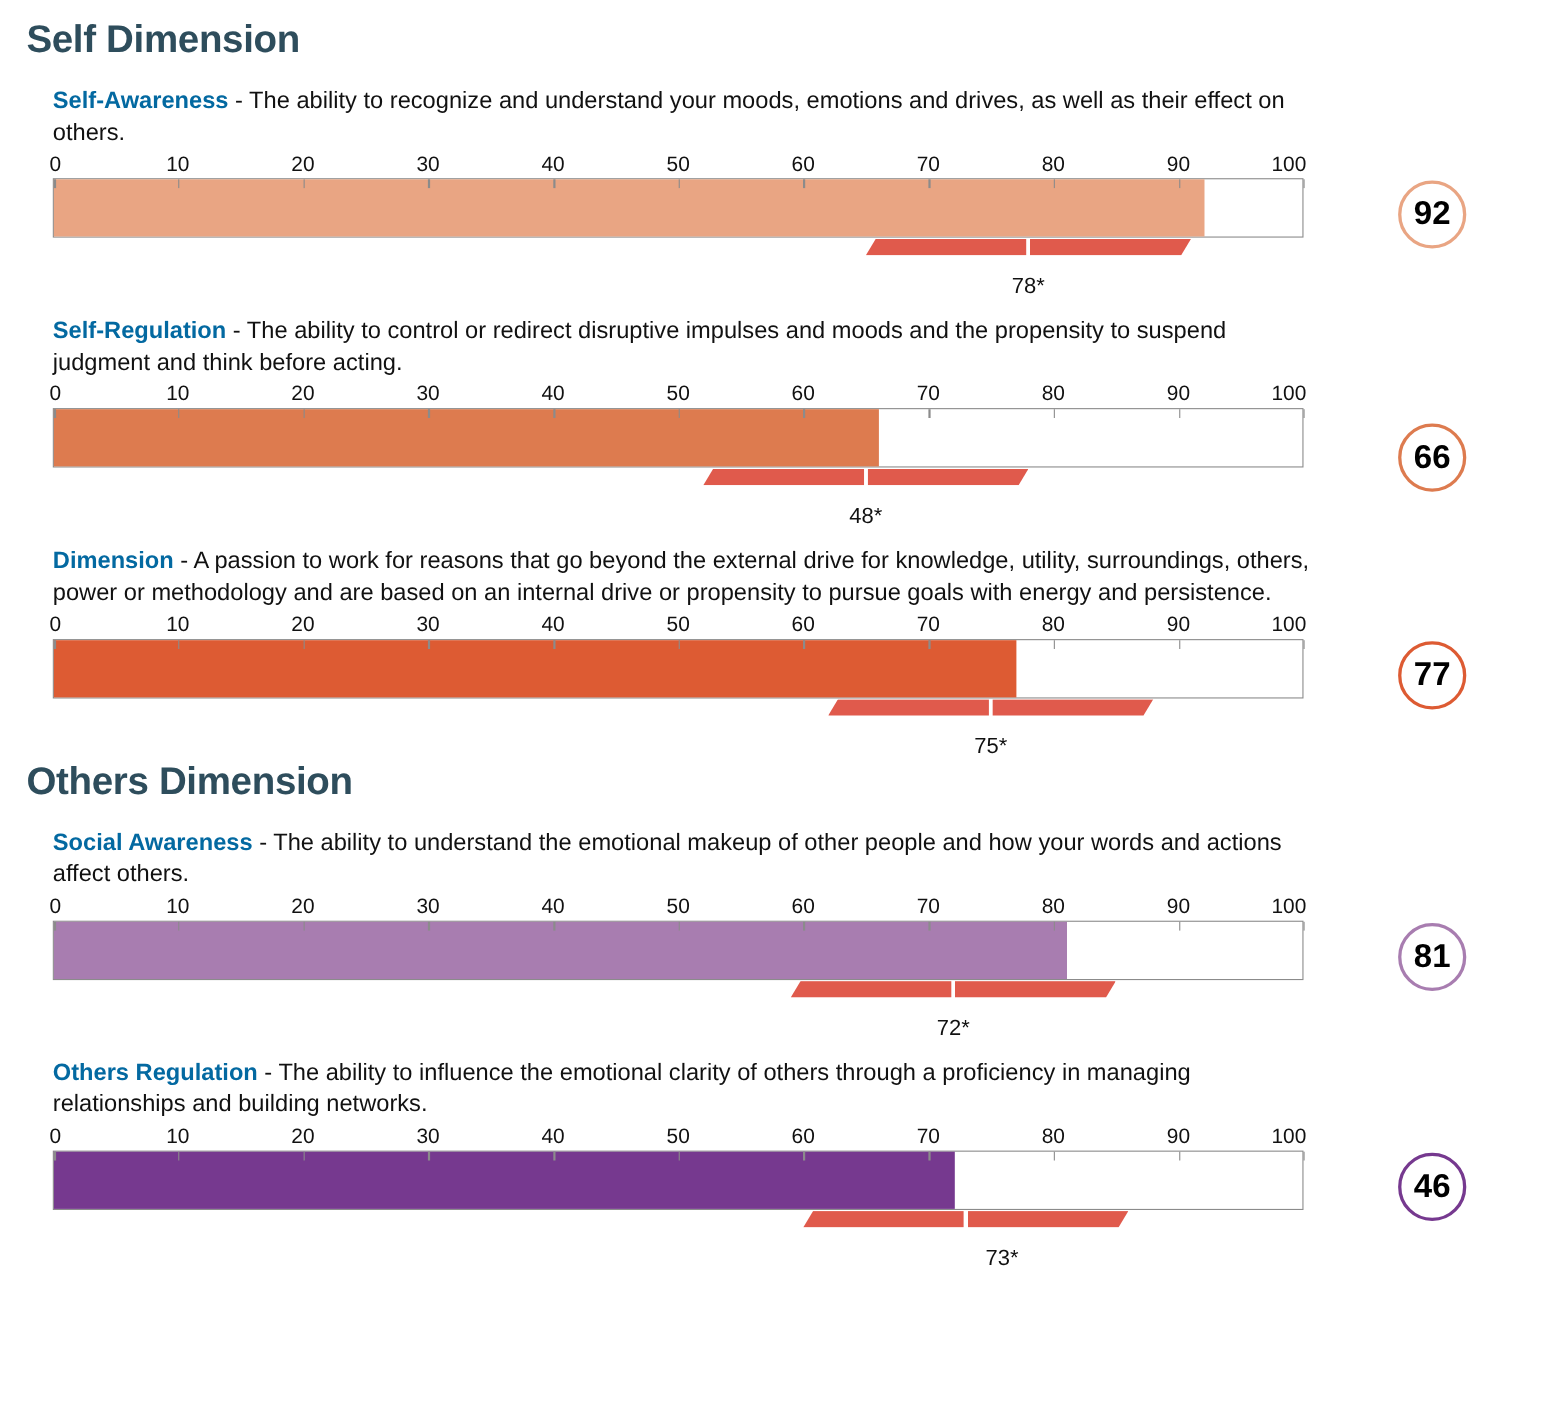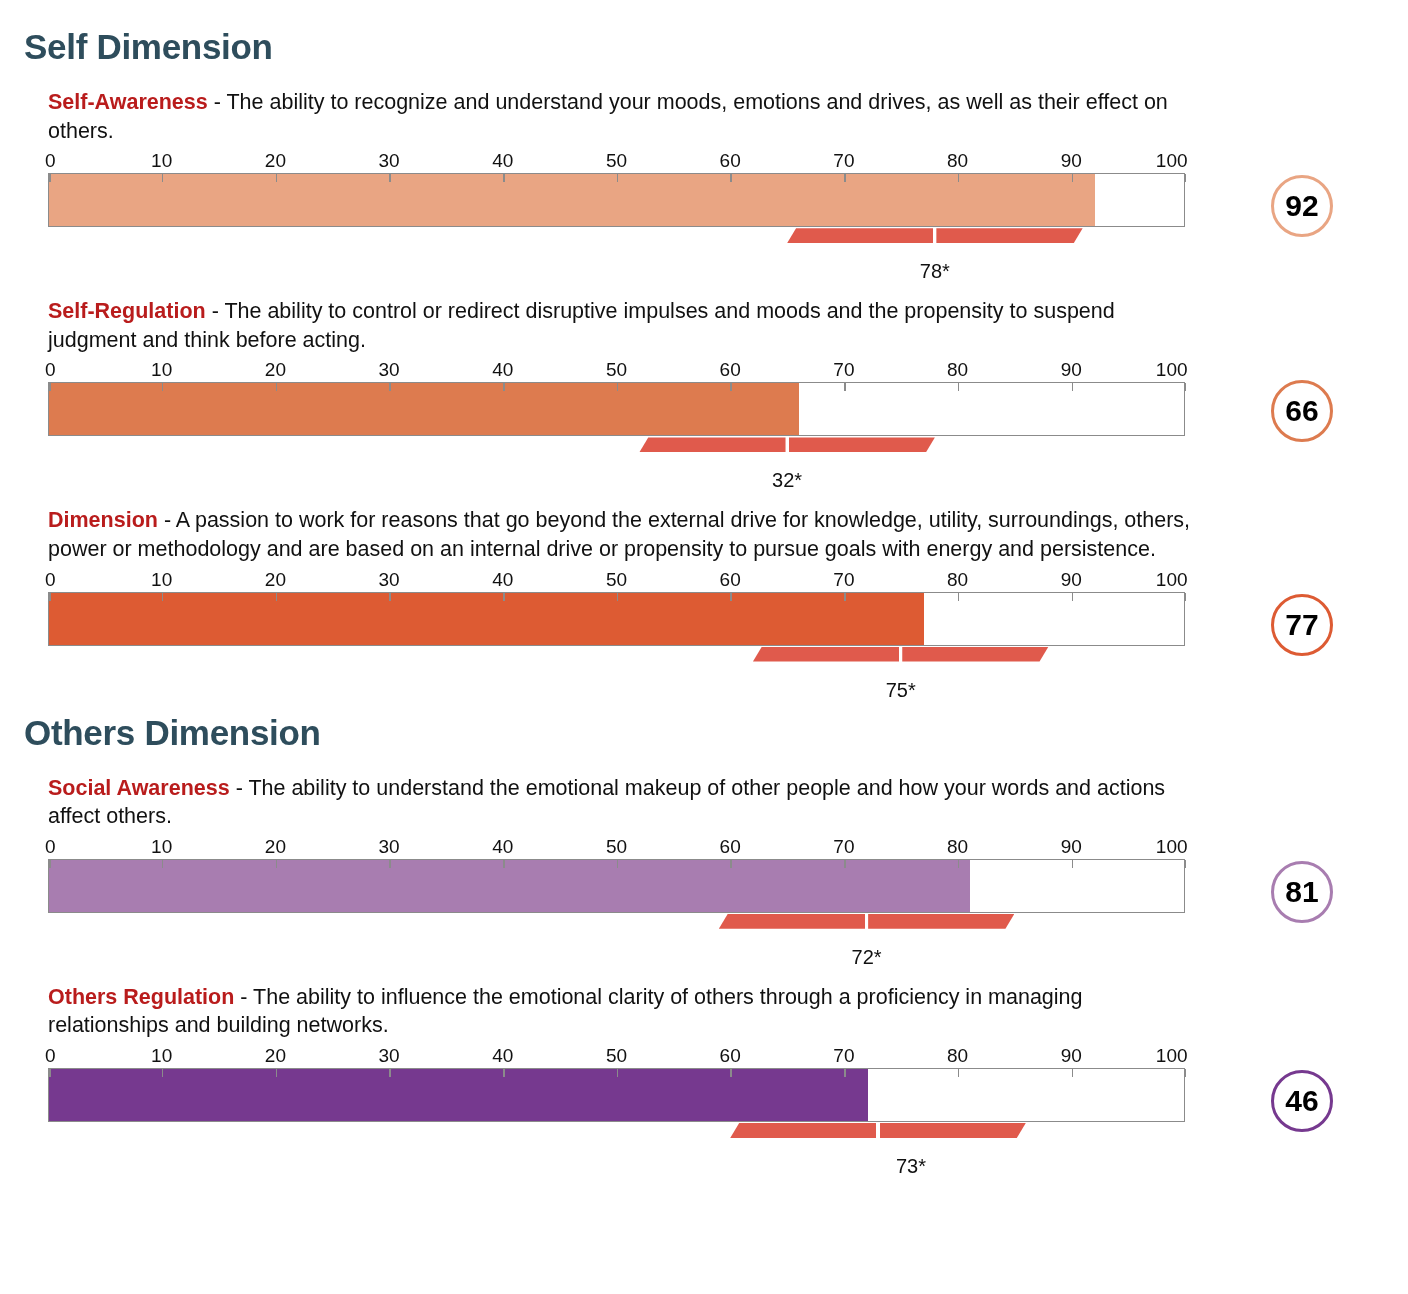--- a/index.html
+++ b/index.html
@@ -19,39 +19,39 @@
   
   .section-title {
     color: #2e4d5c;
     font-size: 35px;
     font-weight: bold;
     letter-spacing: -0.3px;
     line-height: 1;
     margin: 0;
     padding-left: 24px;
   }
-  .section { padding-top: 11px; }
+  .section { padding-top: 0; }
   .section-self .section-title { padding-top: 18px; }
   .section-others .section-title { padding-top: 12px; }
 
   
   .comp {
     position: relative;
     padding-left: 48px;
     padding-right: 0;
     margin-top: 24px;
   }
   .comp-desc {
     font-size: 21.5px;
     line-height: 1.33;
     color: #111111;
     max-width: 1150px;
     margin: 0 0 6px 0;
   }
-  .comp-desc .comp-name { font-weight: bold; color: #b91c1c; }
+  .comp-desc .comp-name { font-weight: bold; color: #0369a1; }
 
   
   .chart-row {
     position: relative;
     display: flex;
     align-items: flex-start;
   }
   .chart-area {
     position: relative;
     width: 1137px;   
@@ -229,24 +229,24 @@
                   <div class="tick-in" style="left: 1135.5px;"></div>
                 </div>
               </div>
               <div class="marker-wrap">
                 <div class="marker" style="left: 591.24px; width: 295.62px;">
                   <div class="marker-half marker-left" style="width: 146.31px; background: rgb(224, 90, 76);"></div>
                   <div class="marker-half marker-right" style="width: 146.31px; background: rgb(224, 90, 76);"></div>
                 </div>
               </div>
               <div class="marker-label-row">
-                <span class="marker-label" style="left: 739.05px;">32*</span>
-              </div>
-            </div>
-            <div class="score" style="border-color: rgb(221, 123, 79); top: 20px;">66</div>
+                <span class="marker-label" style="left: 739.05px;">48*</span>
+              </div>
+            </div>
+            <div class="score" style="border-color: rgb(221, 123, 79); top: 36px;">66</div>
           </div>
         </div>
         <div class="comp">
           <p class="comp-desc"><span class="comp-name">Dimension</span><span> - </span><span>A passion to work for reasons that go beyond the external drive for knowledge, utility, surroundings, others, power or methodology and are based on an internal drive or propensity to pursue goals with energy and persistence.</span></p>
           <div class="chart-row">
             <div class="chart-area">
               <div class="axis-labels">
                 <span class="axis-label" style="left: 0px; transform: translateX(-3px);">0</span>
                 <span class="axis-label" style="left: 113.7px;">10</span>
                 <span class="axis-label" style="left: 227.4px;">20</span>

